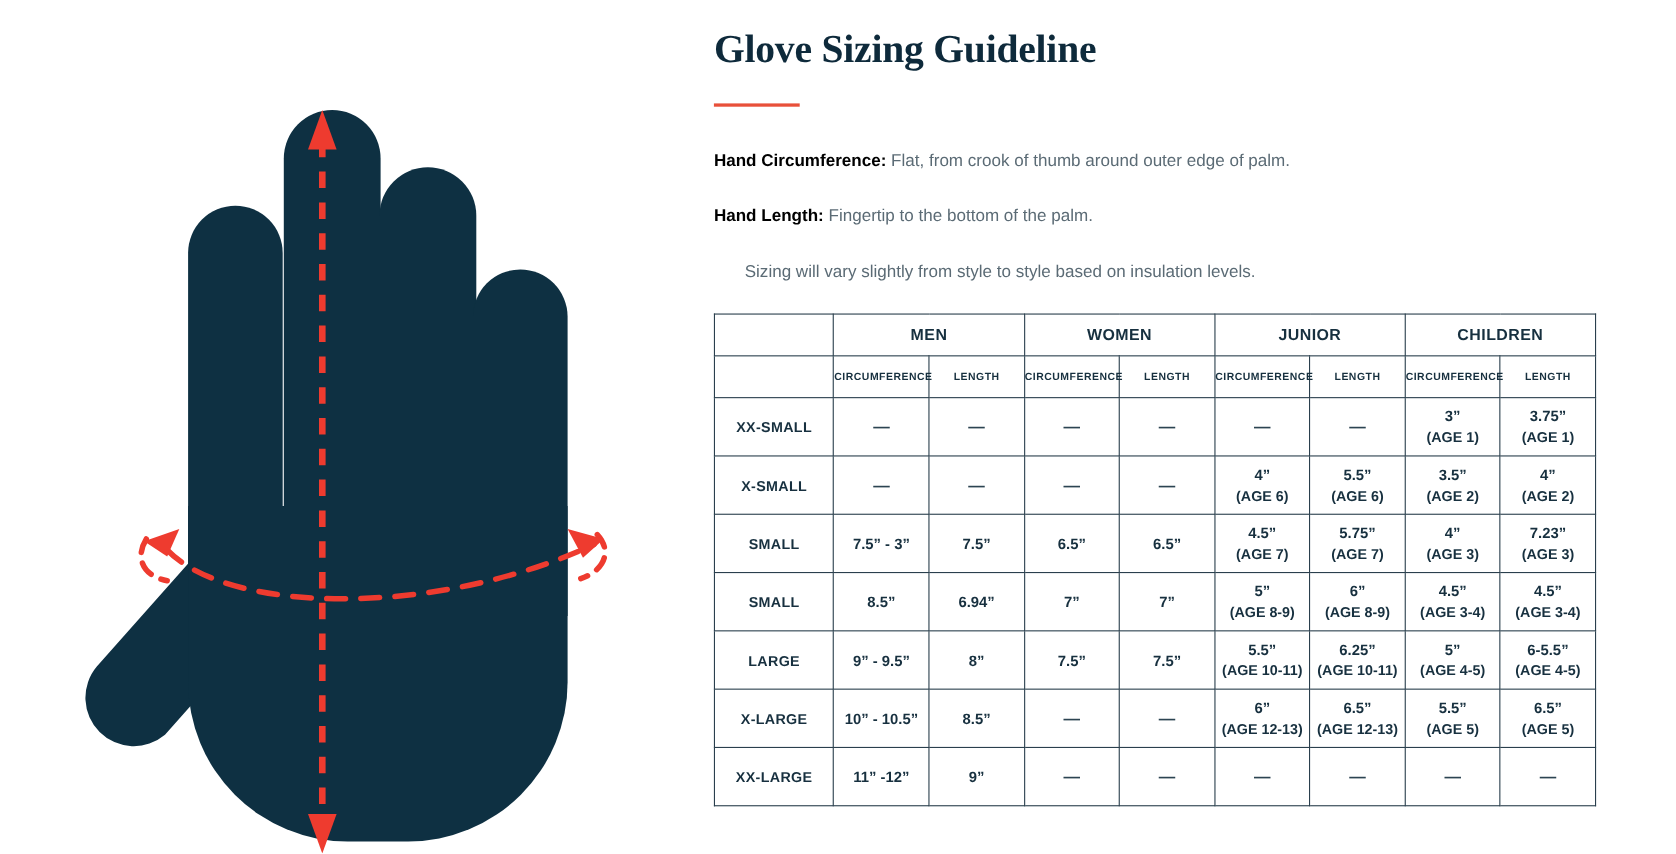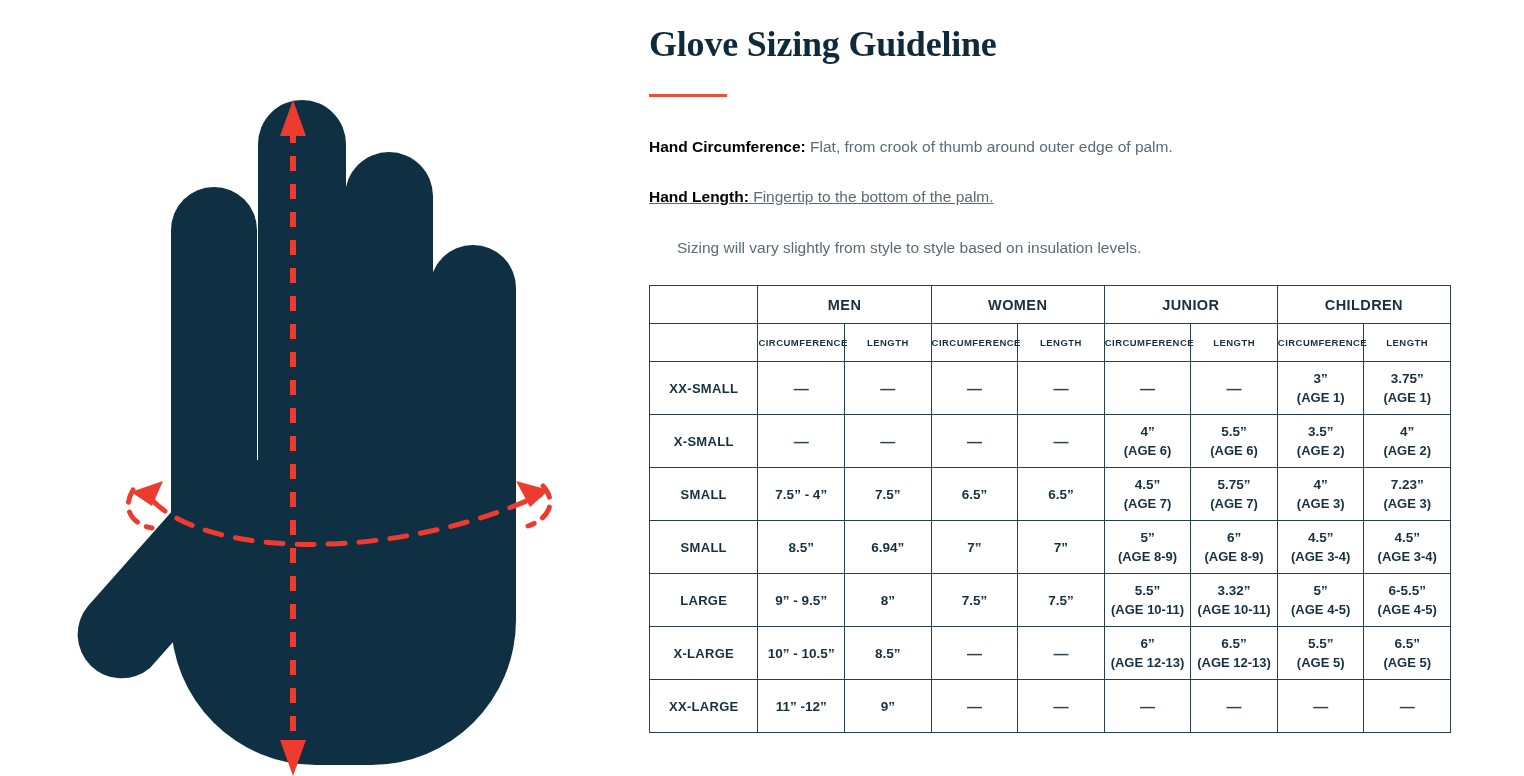--- a/index.html
+++ b/index.html
@@ -66,21 +66,21 @@
     font-size: 15.5px;
     line-height: 22px;
     color: #5b6b75;
     white-space: nowrap;
   }
   .desc b {
     color: #000000;
     font-weight: bold;
   }
   .desc-1 { top: 136px; }
-  .desc-2 { top: 186px; text-decoration: underline; }
+  .desc-2 { top: 186px; }
   .desc-3 { top: 237px; margin-left: 28px; }
 
   
   .size-table-wrap {
     position: absolute;
     left: 29px;
     top: 285px;
     width: 802px;
   }
   table.size-table {
@@ -285,21 +285,21 @@
               <td class="cell dash"><span>—</span></td>
               <td class="cell dash"><span>—</span></td>
               <td class="cell dash"><span>—</span></td>
               <td class="cell"><span>4”</span><span class="age">(AGE 6)</span></td>
               <td class="cell"><span>5.5”</span><span class="age">(AGE 6)</span></td>
               <td class="cell"><span>3.5”</span><span class="age">(AGE 2)</span></td>
               <td class="cell"><span>4”</span><span class="age">(AGE 2)</span></td>
             </tr>
             <tr>
               <td class="row-label">SMALL</td>
-              <td class="cell"><span>7.5” - 4”</span></td>
+              <td class="cell"><span>7.5” - 3”</span></td>
               <td class="cell"><span>7.5”</span></td>
               <td class="cell"><span>6.5”</span></td>
               <td class="cell"><span>6.5”</span></td>
               <td class="cell"><span>4.5”</span><span class="age">(AGE 7)</span></td>
               <td class="cell"><span>5.75”</span><span class="age">(AGE 7)</span></td>
               <td class="cell"><span>4”</span><span class="age">(AGE 3)</span></td>
               <td class="cell"><span>7.23”</span><span class="age">(AGE 3)</span></td>
             </tr>
             <tr>
               <td class="row-label">SMALL</td>
@@ -312,21 +312,21 @@
               <td class="cell"><span>4.5”</span><span class="age">(AGE 3-4)</span></td>
               <td class="cell"><span>4.5”</span><span class="age">(AGE 3-4)</span></td>
             </tr>
             <tr>
               <td class="row-label">LARGE</td>
               <td class="cell"><span>9” - 9.5”</span></td>
               <td class="cell"><span>8”</span></td>
               <td class="cell"><span>7.5”</span></td>
               <td class="cell"><span>7.5”</span></td>
               <td class="cell"><span>5.5”</span><span class="age">(AGE 10-11)</span></td>
-              <td class="cell"><span>3.32”</span><span class="age">(AGE 10-11)</span></td>
+              <td class="cell"><span>6.25”</span><span class="age">(AGE 10-11)</span></td>
               <td class="cell"><span>5”</span><span class="age">(AGE 4-5)</span></td>
               <td class="cell"><span>6-5.5”</span><span class="age">(AGE 4-5)</span></td>
             </tr>
             <tr>
               <td class="row-label">X-LARGE</td>
               <td class="cell"><span>10” - 10.5”</span></td>
               <td class="cell"><span>8.5”</span></td>
               <td class="cell dash"><span>—</span></td>
               <td class="cell dash"><span>—</span></td>
               <td class="cell"><span>6”</span><span class="age">(AGE 12-13)</span></td>

